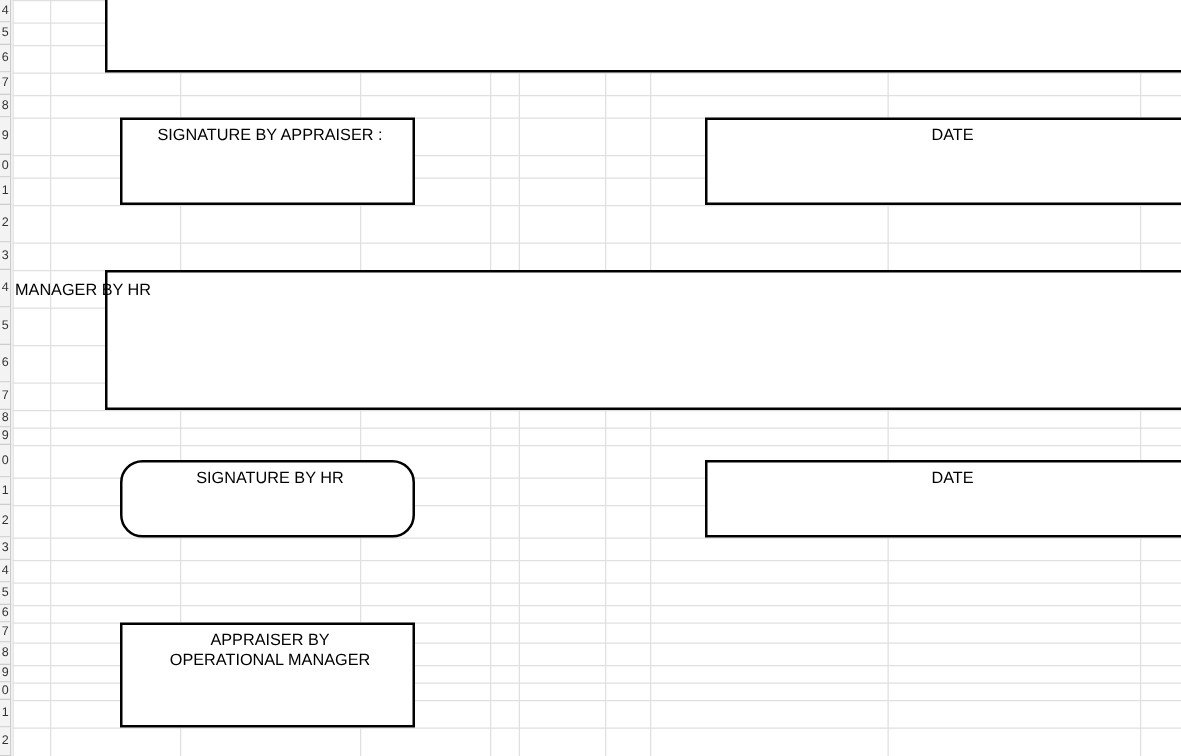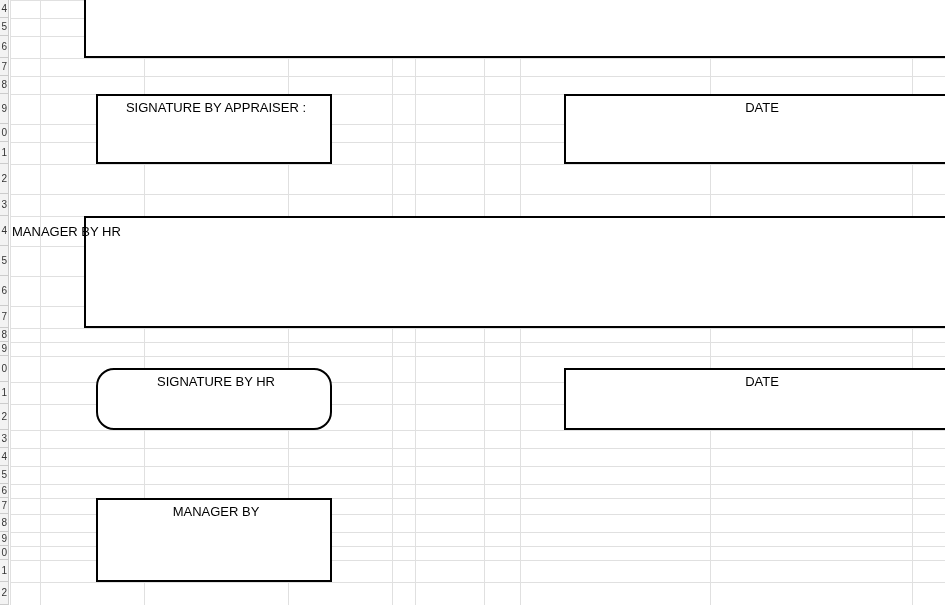--- a/index.html
+++ b/index.html
@@ -170,18 +170,19 @@
 
     <div class="box" style="left:42px; top:368px; width:236px; height:62px;border-radius:18px;">
       <div class="label" style="left:0; top:4px; width:236px; text-align:center;">SIGNATURE BY HR</div>
     </div>
 
     <div class="box" style="left:510px; top:368px; width:392px; height:62px;">
       <div class="label" style="left:0; top:4px; width:392px; text-align:center;">DATE</div>
     </div>
 
     <div class="box" style="left:42px; top:498px; width:236px; height:84px;">
-      <div class="label" style="left:0; top:4px; width:236px; text-align:center;">MANAGER BY</div>
+      <div class="label" style="left:0; top:4px; width:236px; text-align:center;">APPRAISER BY</div>
+      <div class="label" style="left:0; top:20px; width:236px; text-align:center;">OPERATIONAL MANAGER</div>
     </div>
 
 
   </div>
 </div>
 
 </body></html>

